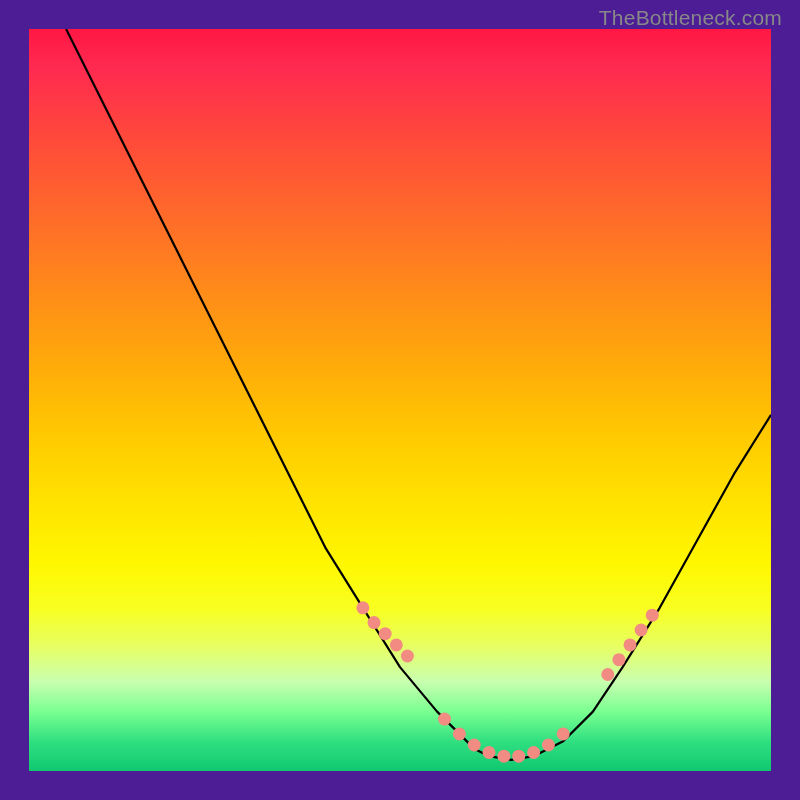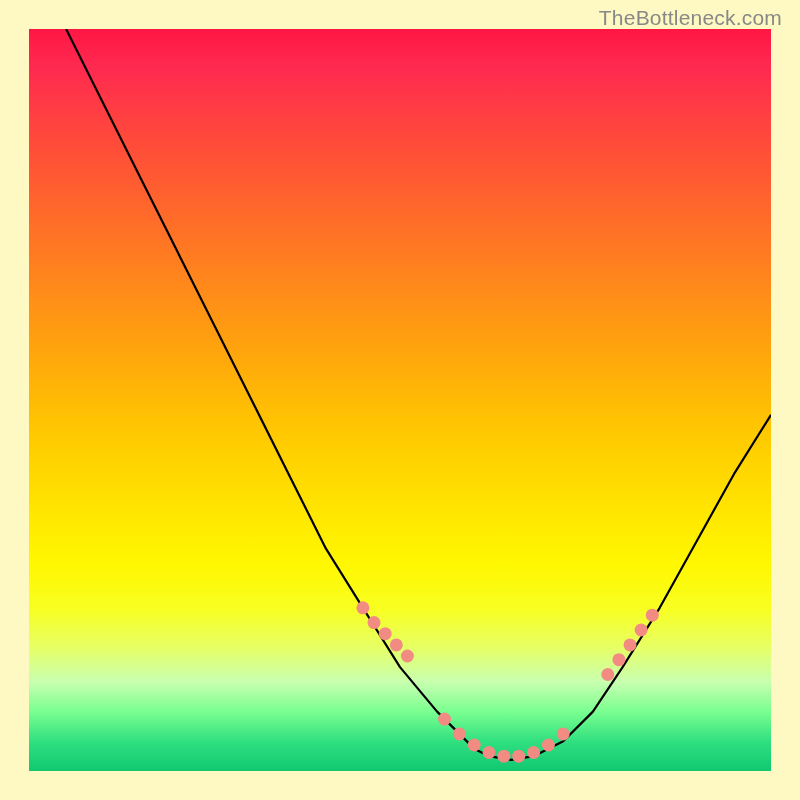--- a/index.html
+++ b/index.html
@@ -8,21 +8,21 @@
     width: 800px;
     height: 800px;
     background: #000;
     overflow: hidden;
     font-family: Arial, sans-serif;
   }
   .container {
     position: relative;
     width: 800px;
     height: 800px;
-    background: #fef9c3;
+    background: #4c1d95;
   }
   .gradient-area {
     position: absolute;
     left: 29px;
     top: 29px;
     width: 742px;
     height: 742px;
     background: linear-gradient(to bottom,
       #ff1744 0%,
       #ff2950 5%,

